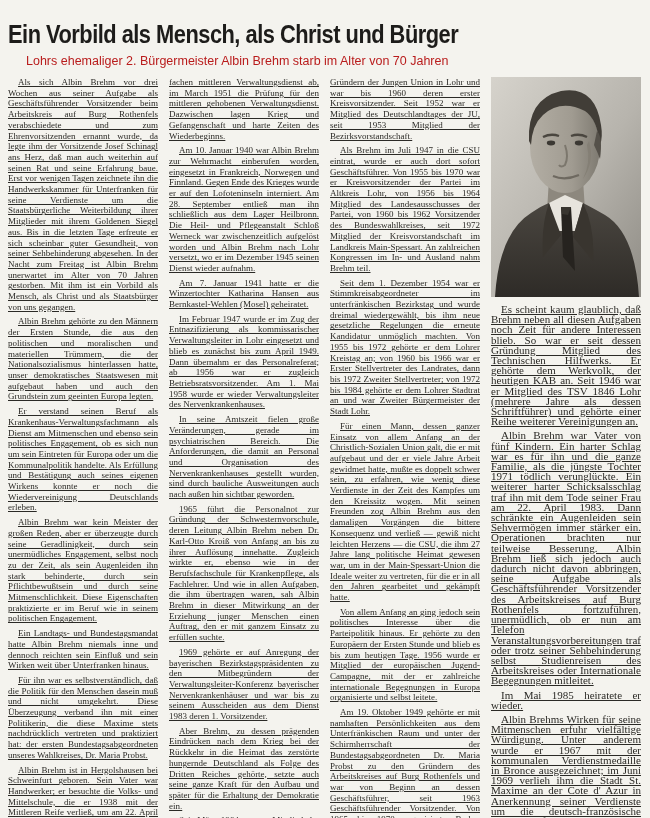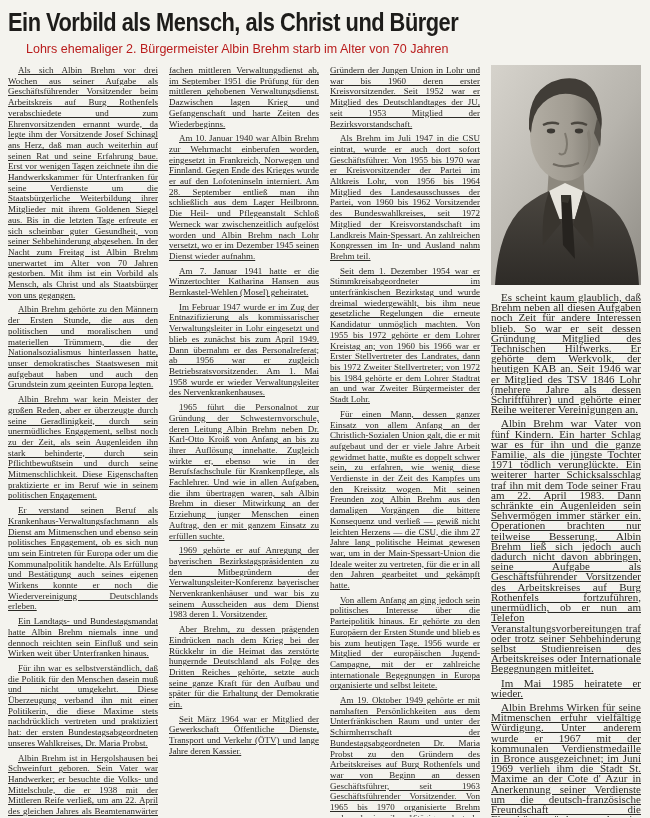--- a/index.html
+++ b/index.html
@@ -2,21 +2,21 @@
 <html lang="de"><head>
 <meta charset="utf-8">
 <style>
   html,body { margin:0; padding:0; background:#888; }
   .page {
     position:relative;
     width:650px; height:818px;
     margin:0 auto;
     background:#f4f3ee;
     box-sizing:border-box;
-    padding:0 8px;
+    padding:12px 8px;
     overflow:hidden;
     color:#2b2a26;
     font-family:"Liberation Serif", serif;
   }
   .header { padding-top:7px; width:492px; }
   .headline {
     margin:0;
     font-family:"Liberation Sans", sans-serif;
     font-weight:bold;
     font-size:26px;
@@ -69,31 +69,32 @@
 
   <div class="header">
     <h1 class="headline">Ein Vorbild als Mensch, als Christ und Bürger</h1>
     <div class="subhead">Lohrs ehemaliger 2. Bürgermeister Albin Brehm starb im Alter von 70 Jahren</div>
   </div>
 
   <div class="body-row">
     <div class="col">
         <p class="para">Als sich Albin Brehm vor drei Wochen aus seiner Aufgabe als Geschäftsführender Vorsitzender beim Arbeitskreis auf Burg Rothenfels verabschiedete und zum Ehrenvorsitzenden ernannt wurde, da legte ihm der Vorsitzende Josef Schinagl ans Herz, daß man auch weiterhin auf seinen Rat und seine Erfahrung baue. Erst vor wenigen Tagen zeichnete ihn die Handwerkskammer für Unterfranken für seine Verdienste um die Staatsbürgerliche Weiterbildung ihrer Mitglieder mit ihrem Goldenen Siegel aus. Bis in die letzten Tage erfreute er sich scheinbar guter Gesundheit, von seiner Sehbehinderung abgesehen. In der Nacht zum Freitag ist Albin Brehm unerwartet im Alter von 70 Jahren gestorben. Mit ihm ist ein Vorbild als Mensch, als Christ und als Staatsbürger von uns gegangen.</p>
         <p class="para">Albin Brehm gehörte zu den Männern der Ersten Stunde, die aus den politischen und moralischen und materiellen Trümmern, die der Nationalsozialismus hinterlassen hatte, unser demokratisches Staatswesen mit aufgebaut haben und auch den Grundstein zum geeinten Europa legten.</p>
+        <p class="para">Er verstand seinen Beruf als Krankenhaus-Verwaltungsfachmann als Dienst am Mitmenschen und ebenso sein politisches Engagement, ob es sich nun um sein Eintreten für Europa oder um die Kommunalpolitik handelte. Als Erfüllung und Bestätigung auch seines eigenen Wirkens konnte er noch die Wiedervereinigung Deutschlands erleben.</p>
         <p class="para">Albin Brehm war kein Meister der großen Reden, aber er überzeugte durch seine Geradlinigkeit, durch sein unermüdliches Engagement, selbst noch zu der Zeit, als sein Augenleiden ihn stark behinderte, durch sein Pflichtbewußtsein und durch seine Mitmenschlichkeit. Diese Eigenschaften praktizierte er im Beruf wie in seinem politischen Engagement.</p>
-        <p class="para">Er verstand seinen Beruf als Krankenhaus-Verwaltungsfachmann als Dienst am Mitmenschen und ebenso sein politisches Engagement, ob es sich nun um sein Eintreten für Europa oder um die Kommunalpolitik handelte. Als Erfüllung und Bestätigung auch seines eigenen Wirkens konnte er noch die Wiedervereinigung Deutschlands erleben.</p>
         <p class="para">Ein Landtags- und Bundestagsmandat hatte Albin Brehm niemals inne und dennoch reichten sein Einfluß und sein Wirken weit über Unterfranken hinaus.</p>
         <p class="para">Für ihn war es selbstverständlich, daß die Politik für den Menschen dasein muß und nicht umgekehrt. Diese Überzeugung verband ihn mit einer Politikerin, die diese Maxime stets nachdrücklich vertreten und praktiziert hat: der ersten Bundestagsabgeordneten unseres Wahlkreises, Dr. Maria Probst.</p>
         <p class="para">Albin Brehm ist in Hergolshausen bei Schweinfurt geboren. Sein Vater war Handwerker; er besuchte die Volks- und Mittelschule, die er 1938 mit der Mittleren Reife verließ, um am 22. April des gleichen Jahres als Beamtenanwärter in der Heil- und Pflegeanstalt Schloß Werneck in den Verwaltungsdienst zu treten. Im Dezember 1939 legte er die Prüfung für den ein-</p>
       </div>
     <div class="col">
-        <p class="para cont">fachen mittleren Verwaltungsdienst ab, im September 1951 die Prüfung für den mittleren gehobenen Verwaltungsdienst. Dazwischen lagen Krieg und Gefangenschaft und harte Zeiten des Wiederbeginns.</p>
+        <p class="para cont">fachen mittleren Verwaltungsdienst ab, im March 1951 die Prüfung für den mittleren gehobenen Verwaltungsdienst. Dazwischen lagen Krieg und Gefangenschaft und harte Zeiten des Wiederbeginns.</p>
         <p class="para">Am 10. Januar 1940 war Albin Brehm zur Wehrmacht einberufen worden, eingesetzt in Frankreich, Norwegen und Finnland. Gegen Ende des Krieges wurde er auf den Lofoteninseln interniert. Am 28. September entließ man ihn schließlich aus dem Lager Heilbronn. Die Heil- und Pflegeanstalt Schloß Werneck war zwischenzeitlich aufgelöst worden und Albin Brehm nach Lohr versetzt, wo er im Dezember 1945 seinen Dienst wieder aufnahm.</p>
         <p class="para">Am 7. Januar 1941 hatte er die Winzertochter Katharina Hansen aus Bernkastel-Wehlen (Mosel) geheiratet.</p>
         <p class="para">Im Februar 1947 wurde er im Zug der Entnazifizierung als kommissarischer Verwaltungsleiter in Lohr eingesetzt und blieb es zunächst bis zum April 1949. Dann übernahm er das Personalreferat; ab 1956 war er zugleich Betriebsratsvorsitzender. Am 1. Mai 1958 wurde er wieder Verwaltungsleiter des Nervenkrankenhauses.</p>
+        <p class="para">In seine Amtszeit fielen große Veränderungen, gerade im psychiatrischen Bereich. Die Anforderungen, die damit an Personal und Organisation des Nervenkrankenhauses gestellt wurden, sind durch bauliche Ausweitungen auch nach außen hin sichtbar geworden.</p>
         <p class="para">1965 führt die Personalnot zur Gründung der Schwesternvorschule, deren Leitung Albin Brehm neben Dr. Karl-Otto Kroiß von Anfang an bis zu ihrer Auflösung innehatte. Zugleich wirkte er, ebenso wie in der Berufsfachschule für Krankenpflege, als Fachlehrer. Und wie in allen Aufgaben, die ihm übertragen waren, sah Albin Brehm in dieser Mitwirkung an der Erziehung junger Menschen einen Auftrag, den er mit ganzem Einsatz zu erfüllen suchte.</p>
         <p class="para">1969 gehörte er auf Anregung der bayerischen Bezirkstagspräsidenten zu den Mitbegründern der Verwaltungsleiter-Konferenz bayerischer Nervenkrankenhäuser und war bis zu seinem Ausscheiden aus dem Dienst 1983 deren 1. Vorsitzender.</p>
         <p class="para">Aber Brehm, zu dessen prägenden Eindrücken nach dem Krieg bei der Rückkehr in die Heimat das zerstörte hungernde Deutschland als Folge des Dritten Reiches gehörte, setzte auch seine ganze Kraft für den Aufbau und später für die Erhaltung der Demokratie ein.</p>
         <p class="para">Seit März 1964 war er Mitglied der Gewerkschaft Öffentliche Dienste, Transport und Verkehr (ÖTV) und lange Jahre deren Kassier.</p>
       </div>
     <div class="col">
         <p class="para cont">Gründern der Jungen Union in Lohr und war bis 1960 deren erster Kreisvorsitzender. Seit 1952 war er Mitglied des Deutschlandtages der JU, seit 1953 Mitglied der Bezirksvorstandschaft.</p>
         <p class="para">Als Brehm im Juli 1947 in die CSU eintrat, wurde er auch dort sofort Geschäftsführer. Von 1955 bis 1970 war er Kreisvorsitzender der Partei im Altkreis Lohr, von 1956 bis 1964 Mitglied des Landesausschusses der Partei, von 1960 bis 1962 Vorsitzender des Bundeswahlkreises, seit 1972 Mitglied der Kreisvorstandschaft im Landkreis Main-Spessart. An zahlreichen Kongressen im In- und Ausland nahm Brehm teil.</p>
         <p class="para">Seit dem 1. Dezember 1954 war er Stimmkreisabgeordneter im unterfränkischen Bezirkstag und wurde dreimal wiedergewählt, bis ihm neue gesetzliche Regelungen die erneute Kandidatur unmöglich machten. Von 1955 bis 1972 gehörte er dem Lohrer Kreistag an; von 1960 bis 1966 war er Erster Stellvertreter des Landrates, dann bis 1972 Zweiter Stellvertreter; von 1972 bis 1984 gehörte er dem Lohrer Stadtrat an und war Zweiter Bürgermeister der Stadt Lohr.</p>
         <p class="para">Für einen Mann, dessen ganzer Einsatz von allem Anfang an der Christlich-Sozialen Union galt, die er mit aufgebaut und der er viele Jahre Arbeit gewidmet hatte, mußte es doppelt schwer sein, zu erfahren, wie wenig diese Verdienste in der Zeit des Kampfes um den Kreissitz wogen. Mit seinen Freunden zog Albin Brehm aus den damaligen Vorgängen die bittere Konsequenz und verließ — gewiß nicht leichten Herzens — die CSU, die ihm 27 Jahre lang politische Heimat gewesen war, um in der Main-Spessart-Union die Ideale weiter zu vertreten, für die er in all den Jahren gearbeitet und gekämpft hatte.</p>

